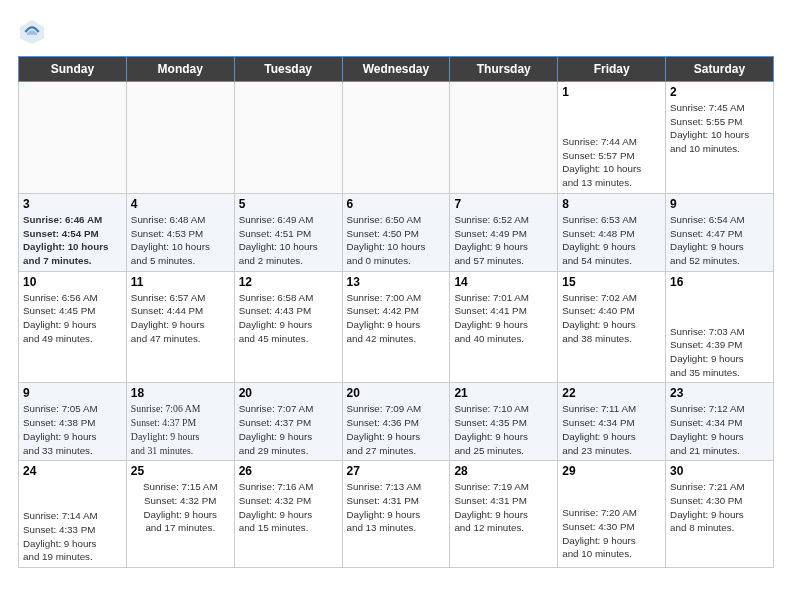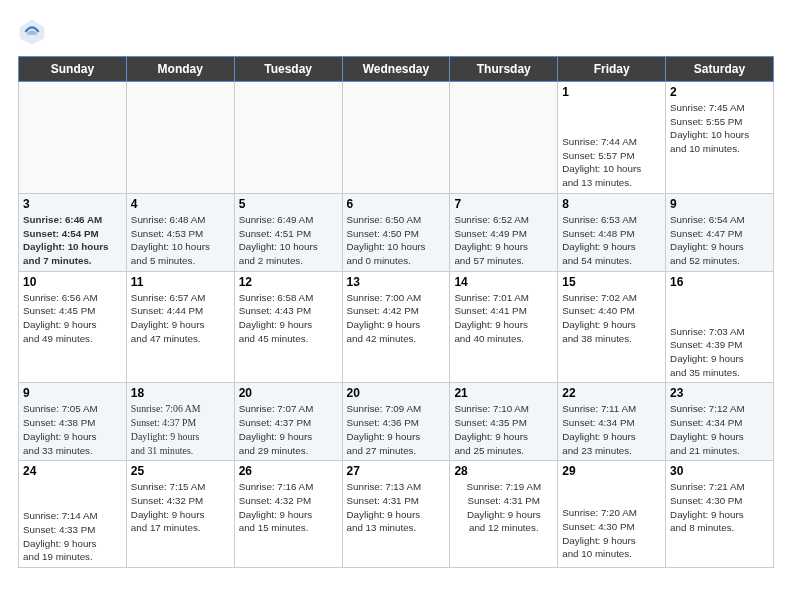--- a/index.html
+++ b/index.html
@@ -311,42 +311,42 @@
         <tr>
           <td>
             <span class="day-num">24</span>
             <div class="day-info" style="white-space: pre-line; margin-top: 31px;">Sunrise: 7:14 AM
 Sunset: 4:33 PM
 Daylight: 9 hours
 and 19 minutes.</div>
           </td>
           <td>
             <span class="day-num">25</span>
-            <div class="day-info" style="white-space: pre-line;">Sunrise: 7:15 AM
+            <div class="day-info" style="white-space: pre-line; text-align: center;">Sunrise: 7:15 AM
 Sunset: 4:32 PM
 Daylight: 9 hours
 and 17 minutes.</div>
           </td>
           <td>
             <span class="day-num">26</span>
             <div class="day-info" style="white-space: pre-line;">Sunrise: 7:16 AM
 Sunset: 4:32 PM
 Daylight: 9 hours
 and 15 minutes.</div>
           </td>
           <td>
             <span class="day-num">27</span>
             <div class="day-info" style="white-space: pre-line;">Sunrise: 7:13 AM
 Sunset: 4:31 PM
 Daylight: 9 hours
 and 13 minutes.</div>
           </td>
           <td>
             <span class="day-num">28</span>
-            <div class="day-info" style="white-space: pre-line; text-align: center;">Sunrise: 7:19 AM
+            <div class="day-info" style="white-space: pre-line;">Sunrise: 7:19 AM
 Sunset: 4:31 PM
 Daylight: 9 hours
 and 12 minutes.</div>
           </td>
           <td>
             <span class="day-num">29</span>
             <div class="day-info" style="white-space: pre-line; margin-top: 28px;">Sunrise: 7:20 AM
 Sunset: 4:30 PM
 Daylight: 9 hours
 and 10 minutes.</div>

